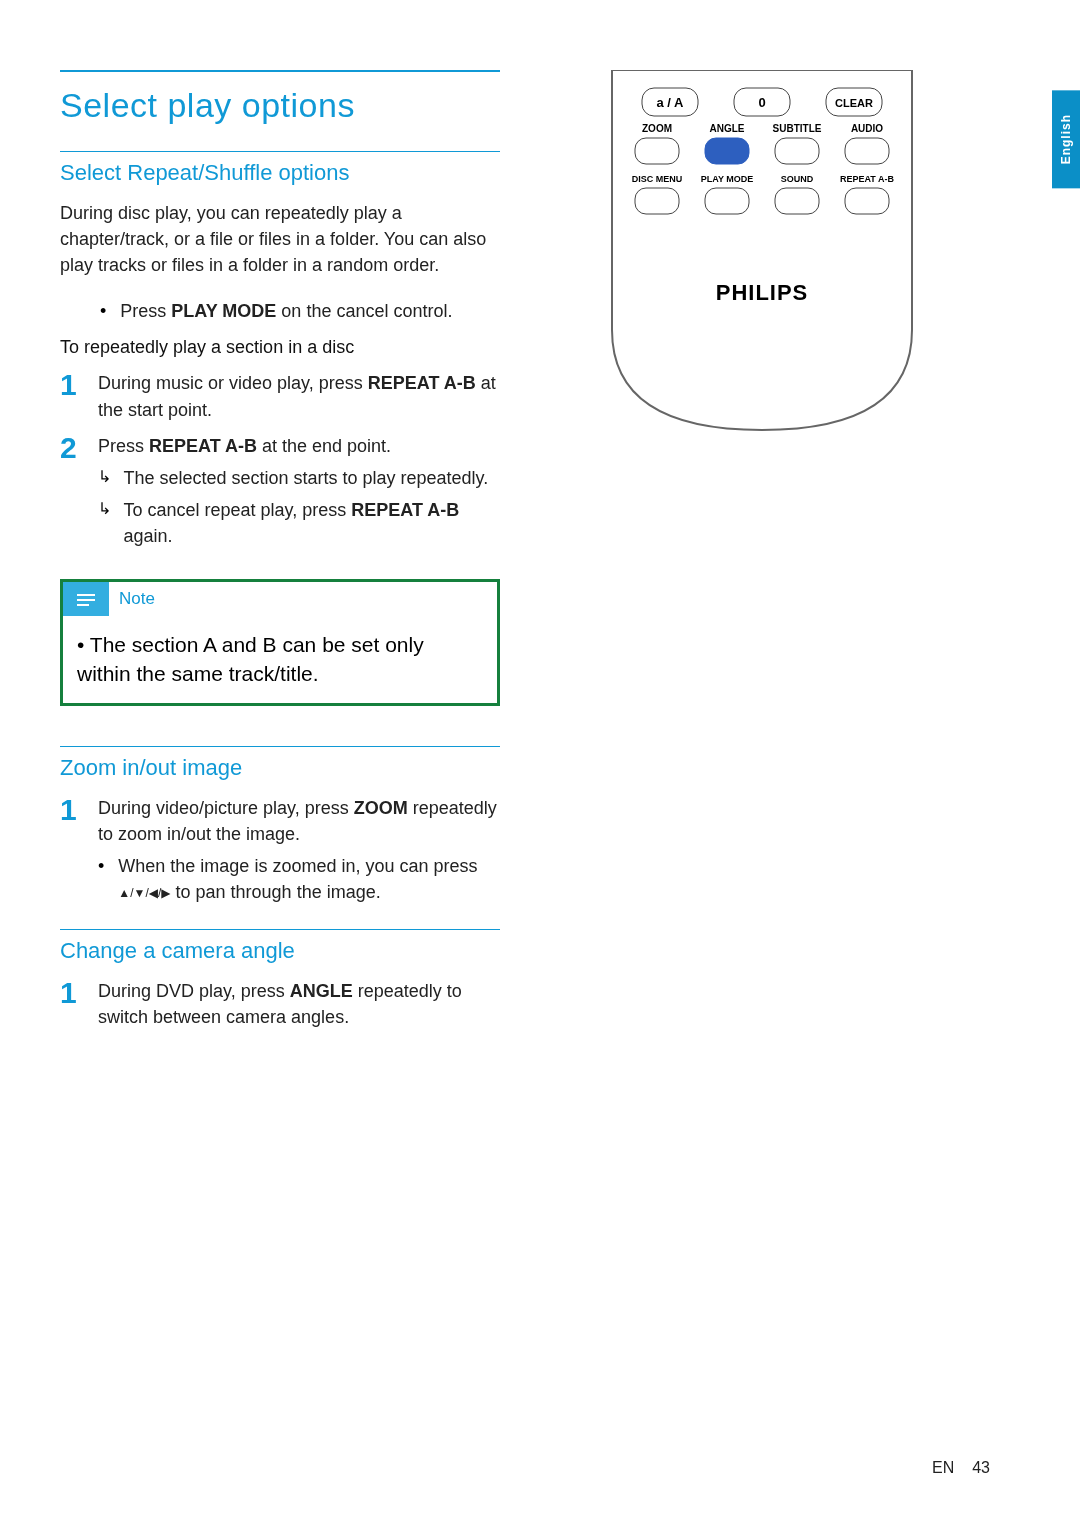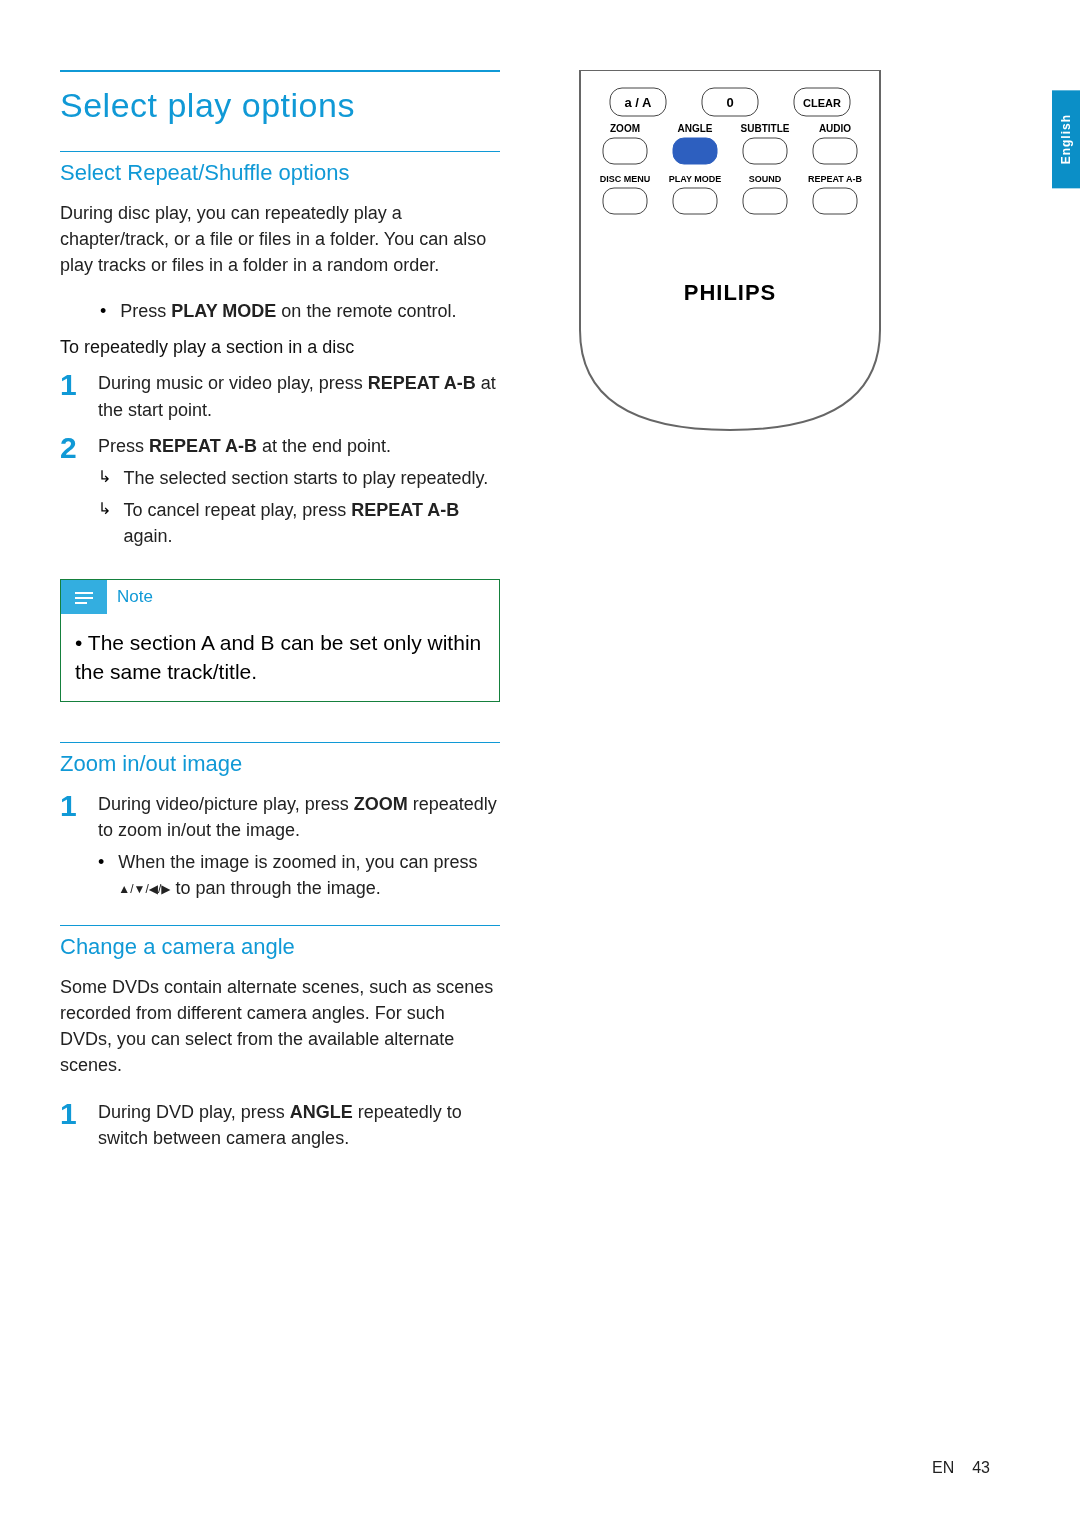--- a/index.html
+++ b/index.html
@@ -1,34 +1,34 @@
 <!DOCTYPE html>
 <html><head>
 <meta charset="utf-8">
 <style>
   * { box-sizing: border-box; margin: 0; padding: 0; }
   body { font-family: Arial, Helvetica, sans-serif; background: #fff; width: 1080px; height: 1527px; position: relative; }
-  .page { padding: 70px 60px 60px 60px; display: flex; gap: 70px; }
+  .page { padding: 70px 60px 60px 60px; display: flex; gap: 102px; }
   .left-col { width: 440px; }
   .right-col { width: 340px; }
   .hr-blue { border: none; border-top: 2px solid #1099d6; margin: 0 0 14px 0; }
   .hr-thin { border: none; border-top: 1px solid #1099d6; margin: 18px 0 8px 0; }
   h1 { color: #1099d6; font-weight: 300; font-size: 34px; letter-spacing: 0.5px; margin-bottom: 26px; }
   h2 { color: #1099d6; font-weight: 400; font-size: 22px; margin: 8px 0 14px 0; }
   p { font-size: 18px; line-height: 1.45; color: #222; }
   .intro { margin-bottom: 20px; }
   .subhead { font-weight: 400; font-size: 18px; color: #111; margin: 10px 0 6px 0; }
   .bullet { display: flex; align-items: flex-start; gap: 14px; margin: 6px 0 6px 40px; }
   .bullet .dot { font-size: 18px; line-height: 1.45; }
   .numitem { display: flex; align-items: flex-start; gap: 16px; margin: 10px 0; }
   .numitem .num { color: #1099d6; font-size: 30px; font-weight: 700; line-height: 1; min-width: 22px; }
   .numitem .txt { flex: 1; }
   .sub-arrow { display: flex; align-items: flex-start; gap: 12px; margin: 6px 0 6px 0; }
   .sub-arrow .arrow { font-size: 16px; line-height: 1.5; }
-  .note-box { border: 1px solid #15803d; margin-top: 24px; }
+  .note-box { border: 3px solid #15803d; margin-top: 24px; }
   .note-header { display: flex; align-items: center; gap: 10px; padding: 0; }
   .note-icon { width: 46px; height: 34px; background: #33aee0; display: flex; align-items: center; justify-content: center; }
   .note-icon svg { width: 24px; height: 24px; }
   .note-title { color: #1099d6; font-size: 17px; }
   .note-body { padding: 14px 14px 14px 14px; font-size: 21px; line-height: 1.4; }
   .note-body ul { list-style: none; }
   .note-body li::before { content: "• "; }
   .lang-tab { position: absolute; right: 0; top: 90px; background: #0b8fc7; color: #fff; padding: 24px 7px; font-size: 12px; writing-mode: vertical-rl; transform: rotate(180deg); font-weight: 700; letter-spacing: 1px; }
   .footer { position: absolute; bottom: 50px; right: 90px; font-size: 16px; color: #222; display: flex; gap: 18px; }
   .footer .lang { font-weight: 400; }
@@ -46,21 +46,21 @@
     <hr class="hr-blue">
     <h1>Select play options</h1>
 
     <hr class="hr-thin">
     <h2>Select Repeat/Shuffle options</h2>
     <p class="intro">During disc play, you can repeatedly play a chapter/track, or a file or files in a folder. You can also play tracks or files in a folder in a random order.</p>
 
     <div class="bullet">
       <span class="dot">•</span>
       <p>
-        <span>Press </span><strong>PLAY MODE</strong><span> on the remote control.</span>
+        <span>Press </span><strong>PLAY MODE</strong><span> on the cancel control.</span>
       </p>
     </div>
 
     <p class="subhead">To repeatedly play a section in a disc</p>
 
     <div class="numitem">
       <span class="num">1</span>
       <div class="txt">
         <p>
           <span>During music or video play, press </span><strong>REPEAT A-B</strong><span> at the start point.</span>
@@ -117,21 +117,20 @@
           <span class="dot">•</span>
           <p>
             <span>When the image is zoomed in, you can press </span><span class="tri">▲/▼/◀/▶</span><span> to pan through the image.</span>
           </p>
         </div>
       </div>
     </div>
 
     <hr class="hr-thin">
     <h2>Change a camera angle</h2>
-    <p class="intro">Some DVDs contain alternate scenes, such as scenes recorded from different camera angles. For such DVDs, you can select from the available alternate scenes.</p>
     <div class="numitem">
       <span class="num">1</span>
       <div class="txt">
         <p>
           <span>During DVD play, press </span><strong>ANGLE</strong><span> repeatedly to switch between camera angles.</span>
         </p>
       </div>
     </div>
 
   </div>

